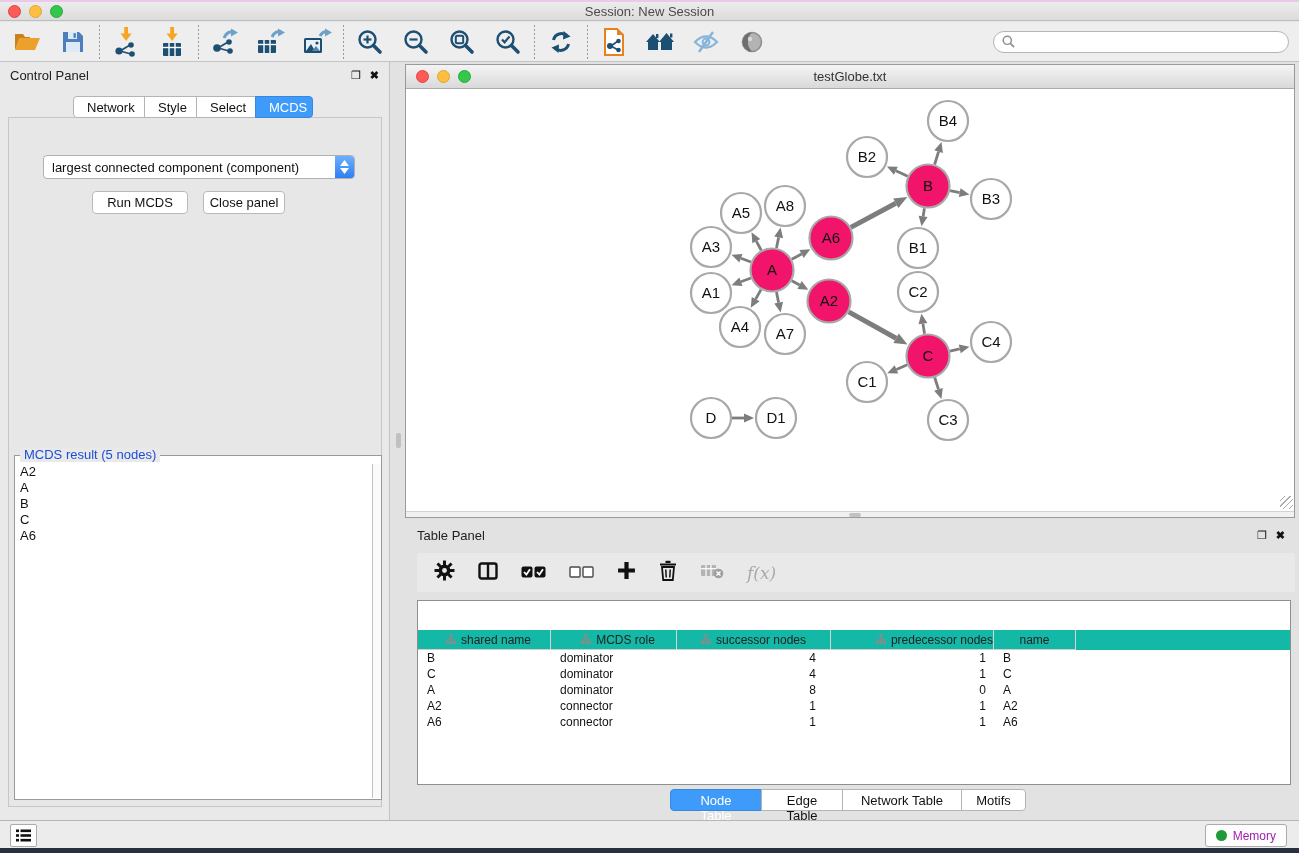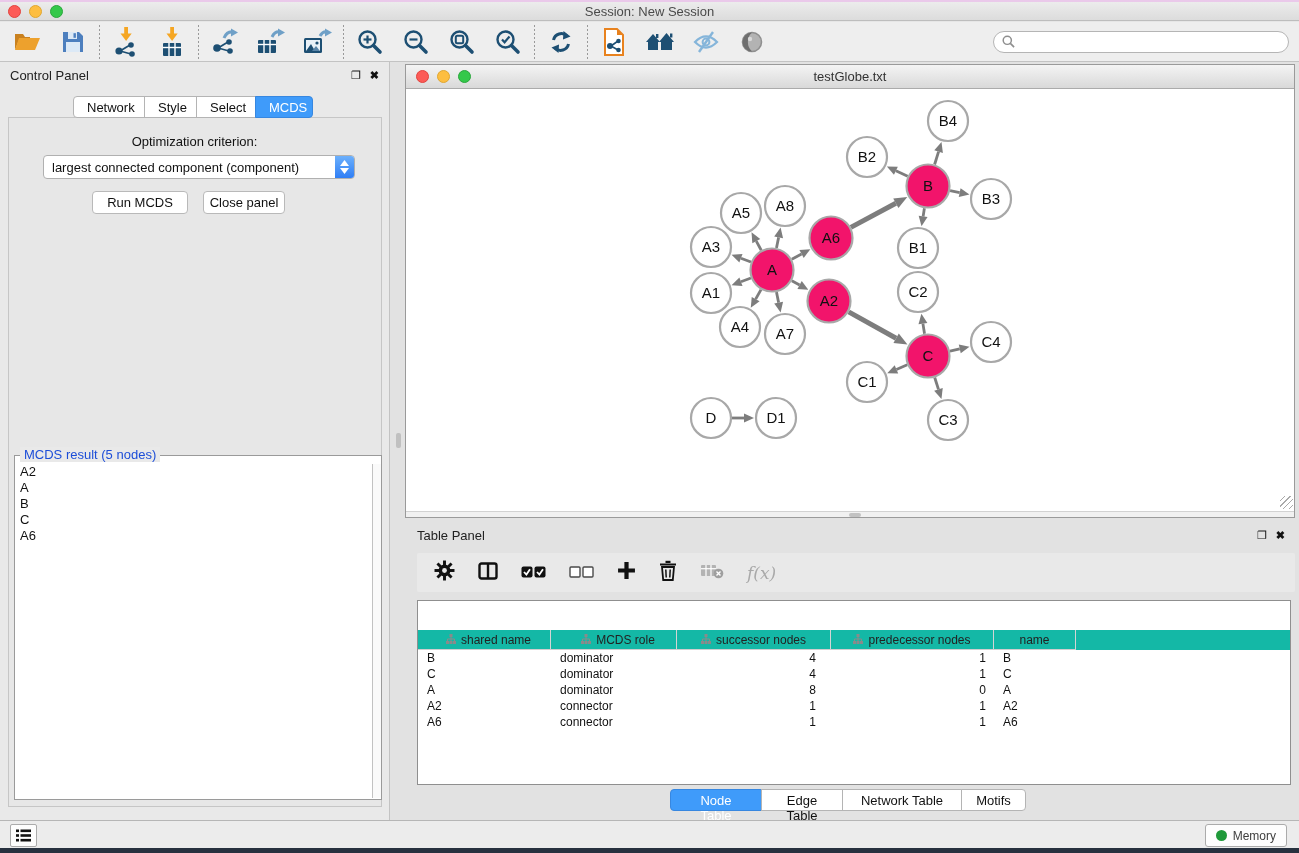--- a/index.html
+++ b/index.html
@@ -96,21 +96,21 @@
   .c4 { width:82px; padding-left:9px; }
   .tp-tabs { position:absolute; left:268px; top:267px; display:flex; }
 
   
   .status-bar { position:absolute; left:0; top:820px; width:1299px; height:28px;
     background:#ececec; border-top:1px solid #b6b6b6; }
   .list-btn { position:absolute; left:10px; top:3px; width:27px; height:23px; background:#fdfdfd;
     border:1px solid #ababab; border-radius:2px; display:flex; align-items:center; justify-content:center; }
   .memory-btn { position:absolute; right:12px; top:3px; height:23px; background:#fdfdfd;
     border:1px solid #ababab; border-radius:3px; display:flex; align-items:center; gap:6px;
-    padding:0 10px; font-size:12px; color:#404040; }
+    padding:0 10px; font-size:12px; color:#a21caf; }
   .memory-dot { width:11px; height:11px; border-radius:50%; background:#1f9939; }
   .bottom-strip { position:absolute; left:0; top:848px; width:1299px; height:5px; background:#27313f; }
 </style>
 </head>
 <body>
 
 <div class="top-strip"></div>
 
 <div class="titlebar">
   <div class="lights">
@@ -307,21 +307,20 @@
         <span style="font-weight:bold;">✖</span>
       </span>
     </div>
     <div class="cp-inner"></div>
     <div class="cp-tabs">
       <div class="tab first" style="width:72px;">Network</div>
       <div class="tab" style="width:53px;">Style</div>
       <div class="tab" style="width:60px;">Select</div>
       <div class="tab last selected" style="width:58px;">MCDS</div>
     </div>
-    <div class="opt-label">Optimization criterion:</div>
     <div class="criterion">
       <span class="val">largest connected component (component)</span>
       <span class="stepper">
         <svg width="9" height="6" viewBox="0 0 9 6">
             <polygon points="4.5,0 9,6 0,6" fill="#fff"></polygon>
           </svg>
         <svg width="9" height="6" viewBox="0 0 9 6">
             <polygon points="0,0 9,0 4.5,6" fill="#fff"></polygon>
           </svg>
       </span>
@@ -569,21 +568,21 @@
                   <g stroke="#8a8a8a" stroke-width="1">
                     <line x1="5" y1="3" x2="5" y2="5"></line>
                     <line x1="1.5" y1="5" x2="8.5" y2="5"></line>
                     <line x1="1.5" y1="5" x2="1.5" y2="7"></line>
                     <line x1="5" y1="5" x2="5" y2="7"></line>
                     <line x1="8.5" y1="5" x2="8.5" y2="7"></line>
                   </g>
                 </svg></span>
               <span>successor nodes</span>
             </div>
-          <div class="nt-hcell c3" style="justify-content:center; text-align:center; padding:0;">
+          <div class="nt-hcell c3" style="justify-content:flex-end; text-align:center; padding:0;">
               <span class="hier"><svg width="10" height="10" viewBox="0 0 10 10">
                   <g fill="#8a8a8a">
                     <rect x="3.5" y="0" width="3" height="3"></rect>
                     <rect x="0" y="7" width="3" height="3"></rect>
                     <rect x="3.5" y="7" width="3" height="3"></rect>
                     <rect x="7" y="7" width="3" height="3"></rect>
                   </g>
                   <g stroke="#8a8a8a" stroke-width="1">
                     <line x1="5" y1="3" x2="5" y2="5"></line>
                     <line x1="1.5" y1="5" x2="8.5" y2="5"></line>

